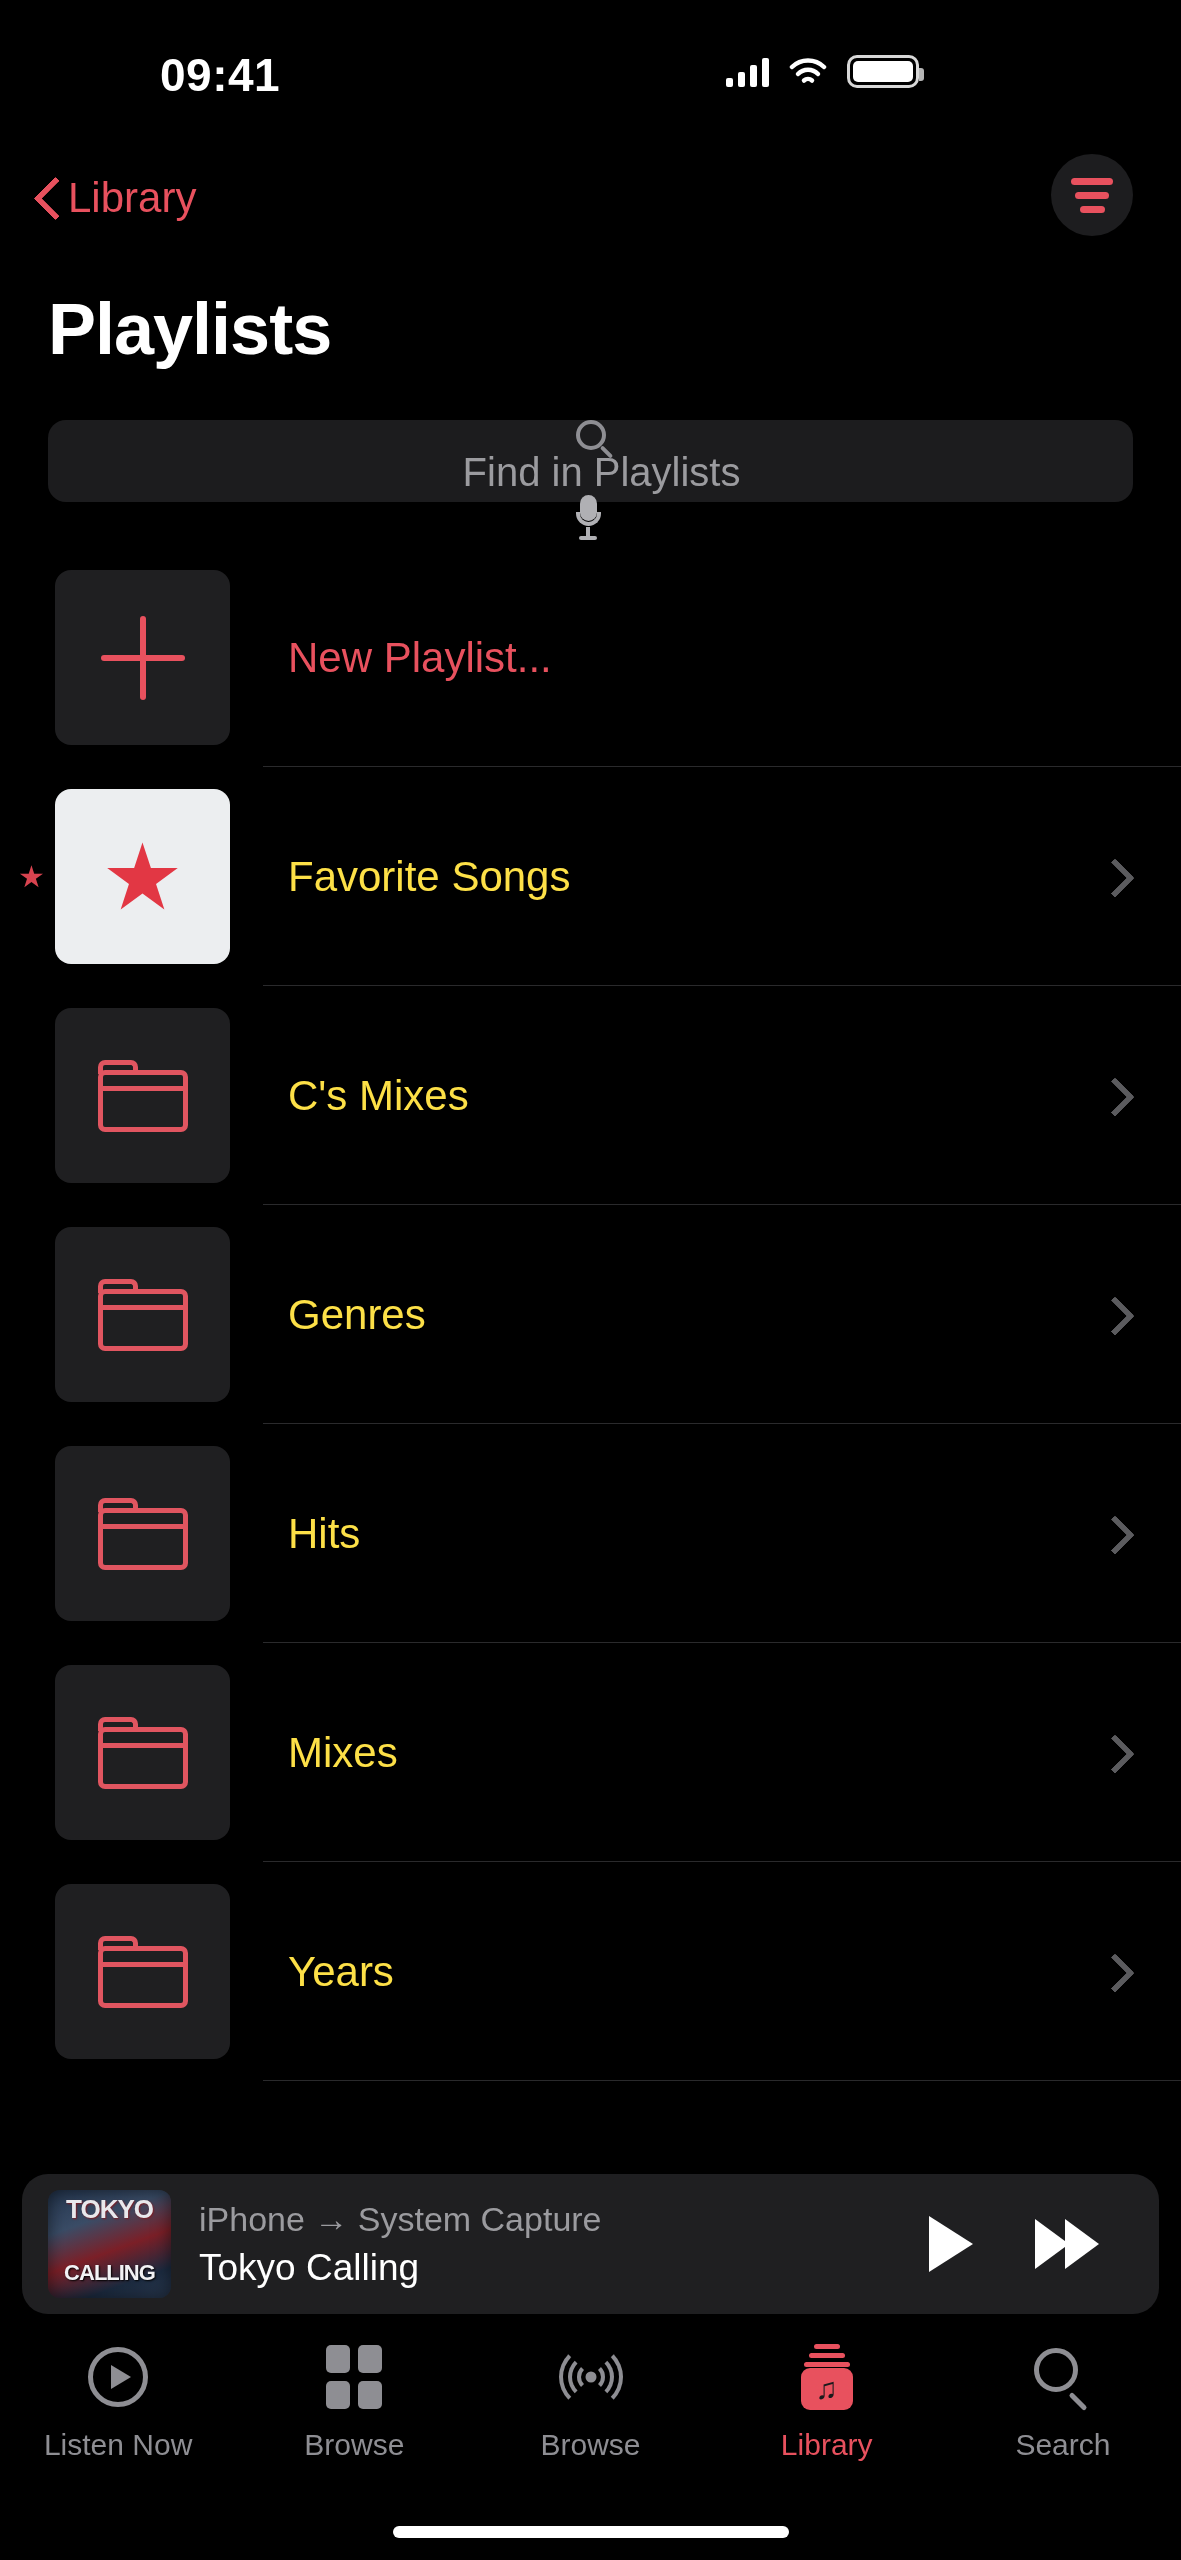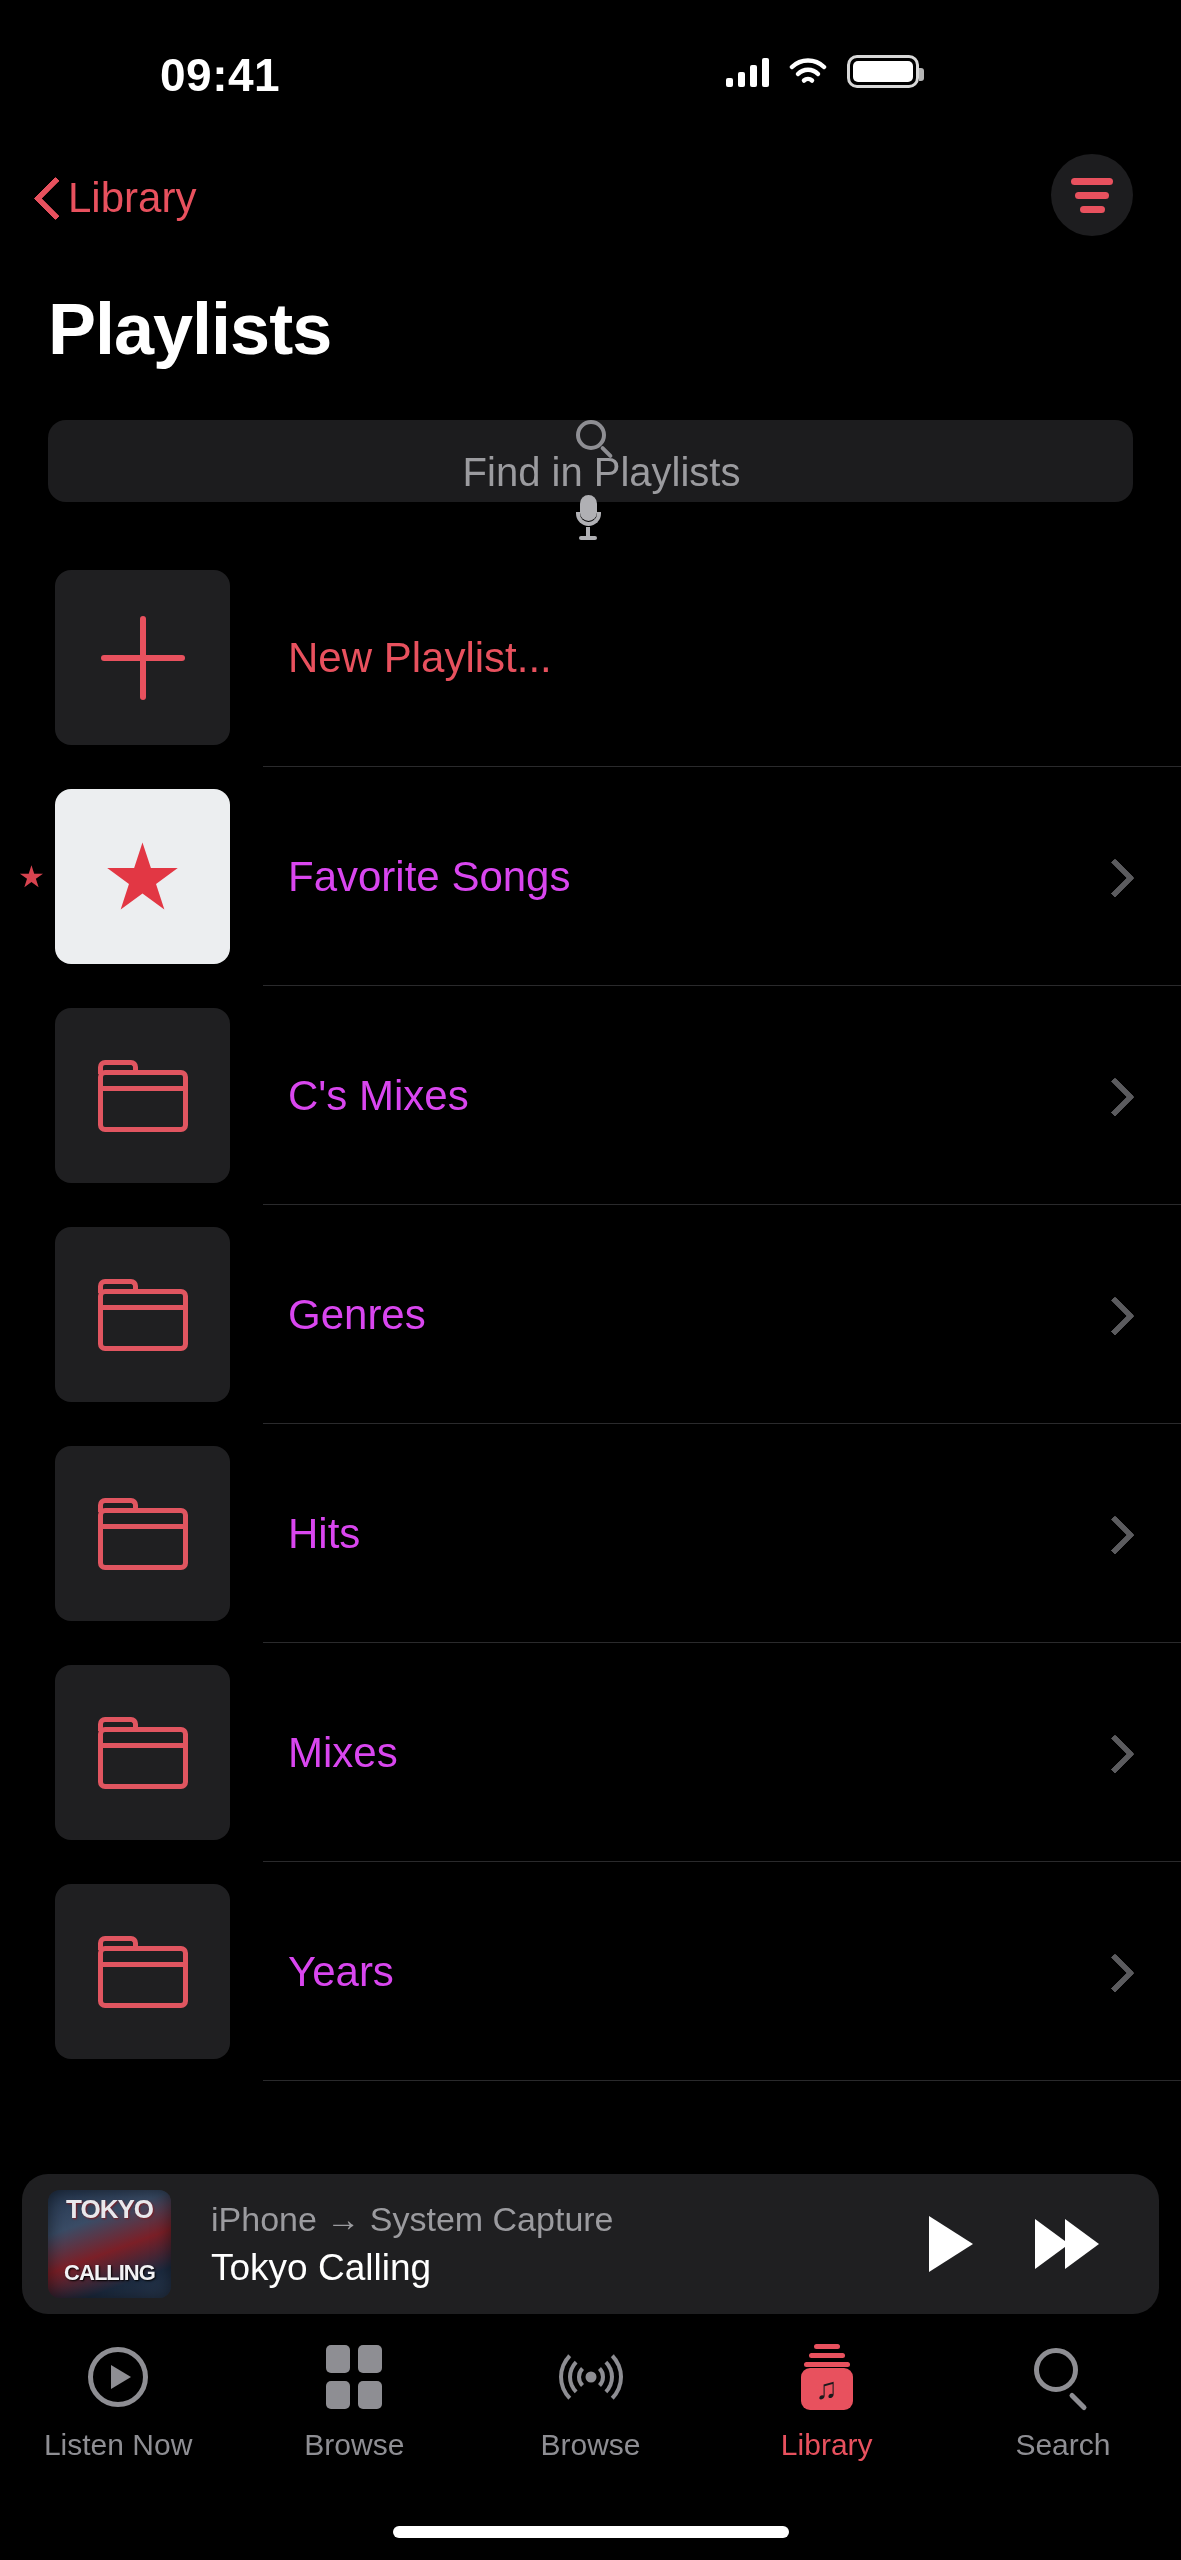--- a/index.html
+++ b/index.html
@@ -136,21 +136,21 @@
     border:5px solid #e05560; border-bottom:none; border-radius:7px 7px 0 0;
   }
   .folder .body {
     position:absolute; left:0; top:10px; width:90px; height:62px;
     border:5px solid #e05560; border-radius:7px;
   }
   .folder .line {
     position:absolute; left:5px; top:26px; width:80px; height:5px; background:#e05560;
   }
   .row-label {
-    margin-left:58px; font-size:42px; color:#d946ef; flex:1;
+    margin-left:58px; font-size:42px; color:#fde047; flex:1;
   }
   .row-label.accent { color:#e8515e; }
   .disclosure {
     margin-right:58px; width:22px; height:40px; position:relative; flex:none;
   }
   .disclosure::before{
     content:""; position:absolute; left:0; top:7px;
     width:22px; height:22px;
     border-right:6px solid #5b5b5e; border-top:6px solid #5b5b5e;
     transform:rotate(45deg); border-radius:2px;
@@ -171,21 +171,21 @@
   .artwork .tk {
     position:absolute; top:4px; left:0; width:100%; text-align:center;
     font-size:26px; font-weight:700; color:#e8e8ec; letter-spacing:-1px;
     text-shadow:1px 1px 2px #7d1b22;
   }
   .artwork .cl {
     position:absolute; bottom:12px; left:0; width:100%; text-align:center;
     font-size:22px; font-weight:700; color:#f2f2f5; letter-spacing:-1px;
     text-shadow:1px 1px 2px #000;
   }
-  .np-text { margin-left:40px; flex:1; }
+  .np-text { margin-left:28px; flex:1; }
   .np-route { font-size:34px; color:#9b9b9f; margin-bottom:8px; }
   .np-title { font-size:37px; color:#fff; font-weight:500; }
   .np-ctrl { display:flex; align-items:center; gap:62px; margin-right:34px; }
   .play-tri {
     width:0; height:0; border-left:44px solid #fff;
     border-top:28px solid transparent; border-bottom:28px solid transparent;
     cursor:pointer;
   }
   .ff { display:flex; align-items:center; cursor:pointer; }
   .ff i {

